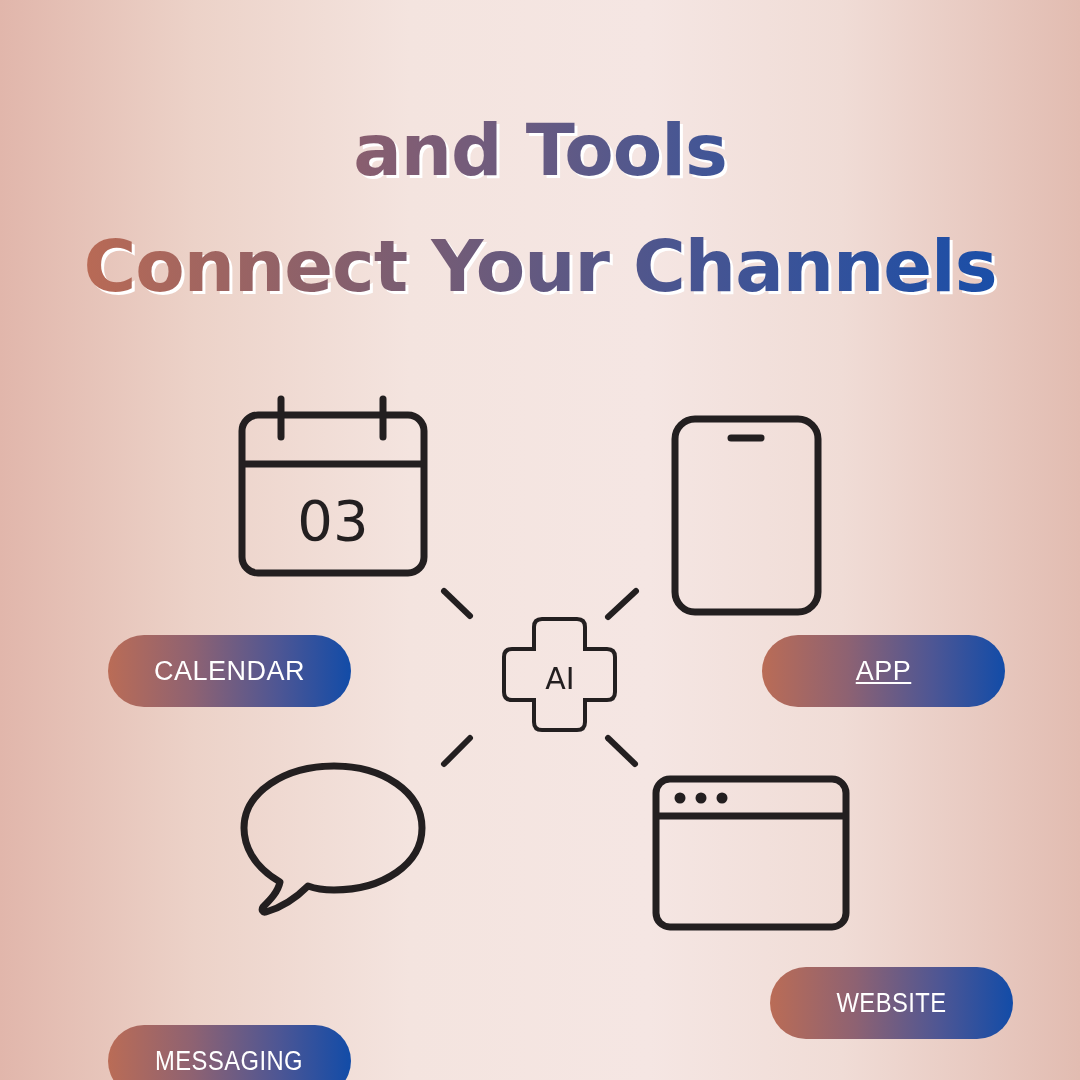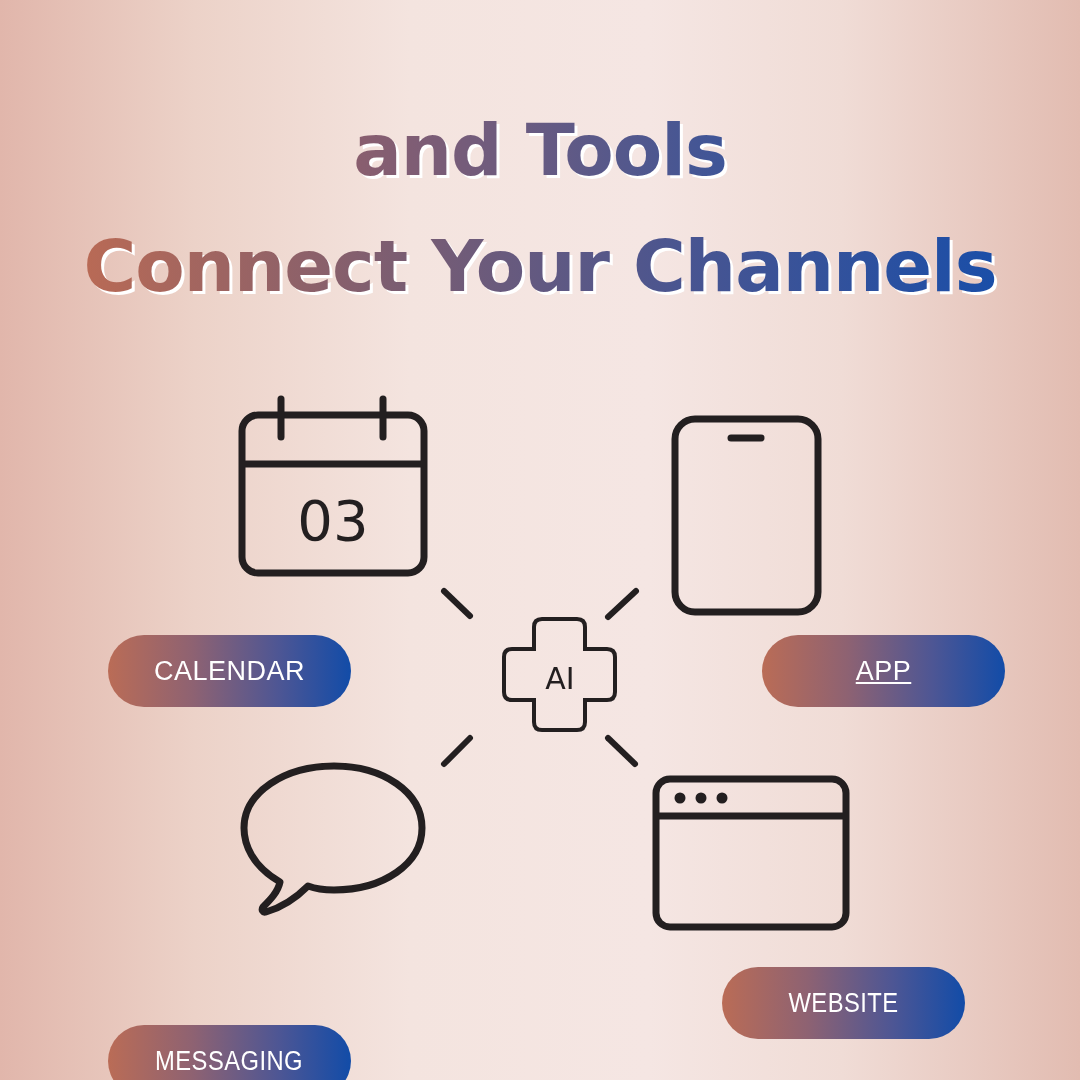--- a/index.html
+++ b/index.html
@@ -96,15 +96,15 @@
 
 <div class="pill" style="left:108px; top:635px;">
   <span>CALENDAR</span>
 </div>
 <div class="pill" style="left:762px; top:635px;text-decoration:underline;">
   <span>APP</span>
 </div>
 <div class="pill narrow" style="left:108px; top:1025px;">
   <span>MESSAGING</span>
 </div>
-<div class="pill narrow" style="left:722px; top:967px;">
+<div class="pill narrow" style="left:770px; top:967px;">
   <span>WEBSITE</span>
 </div>
 
 </body></html>

